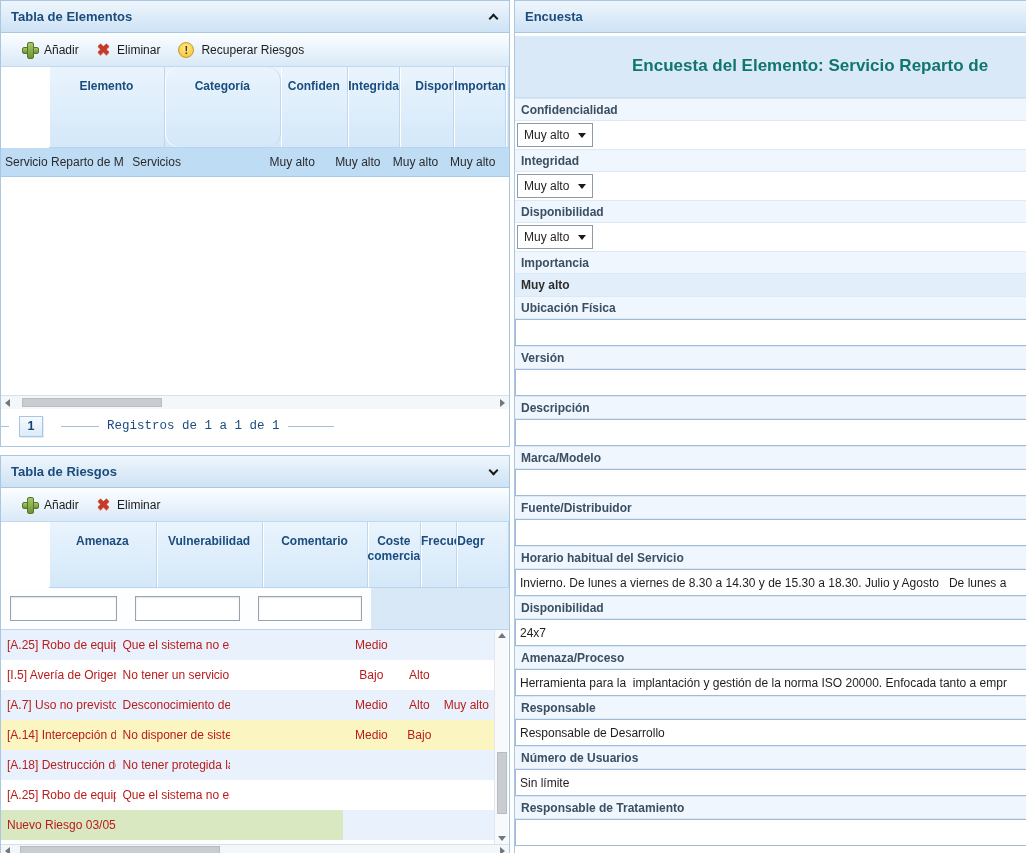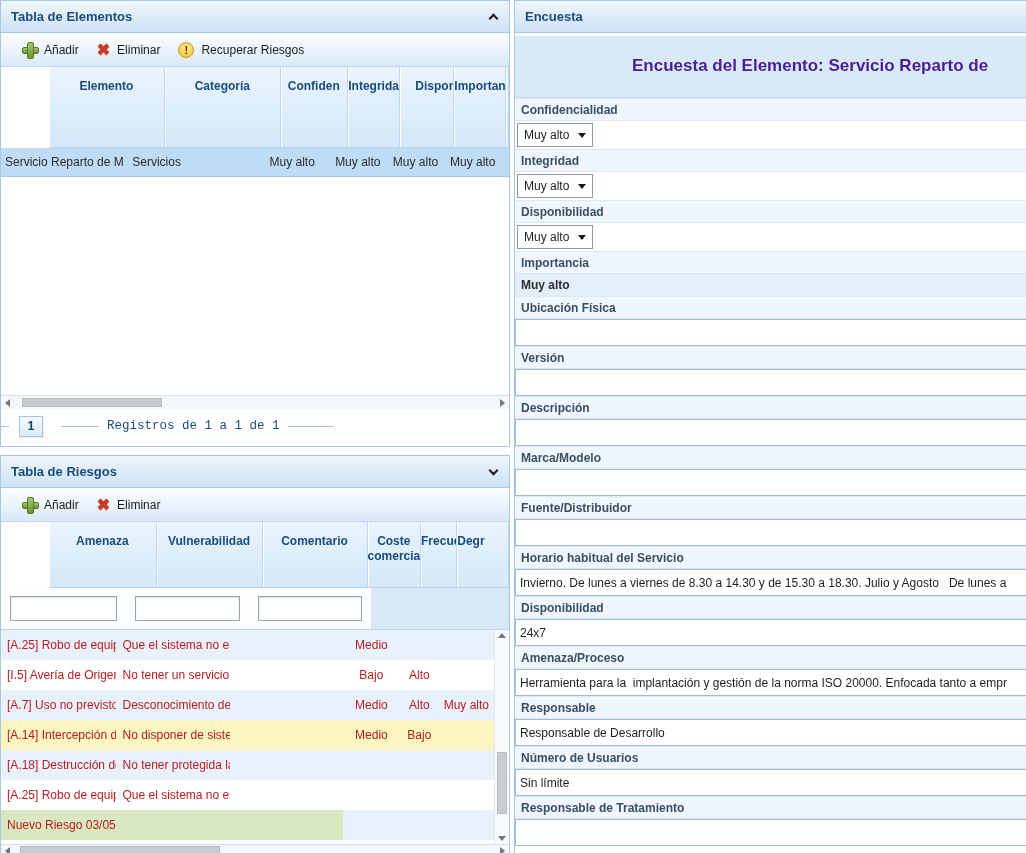--- a/index.html
+++ b/index.html
@@ -38,21 +38,21 @@
 
   
   .grid-head { display:flex; background:linear-gradient(#E9F4FD,#D4E8F9);
     border-bottom:1px solid #B9D4EC; color:#1B4C7E; font-weight:bold; font-size:12px;margin-left:48px; }
   .grid-head .hcell { border-right:1px solid #BFD8EE; box-shadow:inset 1px 0 0 #fff;
     padding-top:12px; text-align:center; overflow:hidden; white-space:nowrap; }
   #eg-head { height:81px; }
   #rg-head { height:66px; }
   .hcell.wrap { white-space:normal; line-height:15px; }
 
-  .ec1{width:128px;} .ec2{width:128px;} .ec3{width:74px;} .ec4{width:58px;}
+  .ec1{width:128px;} .ec2{width:128px;border-radius:14px;} .ec3{width:74px;} .ec4{width:58px;}
   .ec5{width:58px;padding-left:15px;} .ec6{width:57px;} .ec7{flex:1; text-align:left; padding-left:2px;}
   .rc1{width:125px;} .rc2{width:123px;} .rc3{width:122px;} .rc4{width:62px;}
   .rc5{width:42px;} .rc6{width:60px;}
 
   .egrid-row { display:flex; height:29px; background:#BFDCF5; border-bottom:1px solid #A5CBEA;
     font-size:12px; color:#2b2b2b; align-items:center; }
   .egrid-row .cell { overflow:hidden; white-space:nowrap; padding:0 4px; }
   .egrid-row .c-center { text-align:center; }
   .egrid-body { height:218px; background:#fff; }
 
@@ -98,21 +98,21 @@
   .vscroll { position:absolute; left:493px; top:0; width:14px; height:100%;
     background:#F7F9FB; border-left:1px solid #E2E8EE; display:flex; flex-direction:column;
     align-items:center; justify-content:space-between; padding:3px 0; }
   .vthumb { position:absolute; left:2px; width:10px; top:122px; height:62px;
     background:#C9CDD2; border:1px solid #B9BDC2; }
 
   
   .survey-band { height:62px; background:#D9E9F8; border-bottom:1px solid #C9DDF0;
     margin-top:3px; position:relative; }
   .survey-title { position:absolute; left:117px; top:20px; font-size:17px; font-weight:bold;
-    color:#4c1d95; white-space:nowrap; }
+    color:#0f766e; white-space:nowrap; }
   .f-label { height:23px; line-height:22px; background:#EFF6FD; border-top:1px solid #DCE9F5;
     border-bottom:1px solid #DCE9F5; font-weight:bold; font-size:12px; color:#3A4F63;
     padding-left:6px; white-space:nowrap; overflow:hidden; }
   .f-static { height:22px; line-height:22px; background:#E2EEF9; font-weight:bold;
     font-size:12px; color:#2e2e2e; padding-left:6px; }
   .f-input { display:block; width:100%; height:27px; border:1px solid #9FBBD6;
     font-size:12px; color:#1e1e1e; padding:0 4px; background:#fff; font-family:inherit;
     white-space:nowrap; }
   .f-select-row { height:28px; display:flex; align-items:center; padding-left:2px; background:#fff; }
   .f-select { width:76px; height:24px; border:1px solid #8E9BA7; background:#fff;

